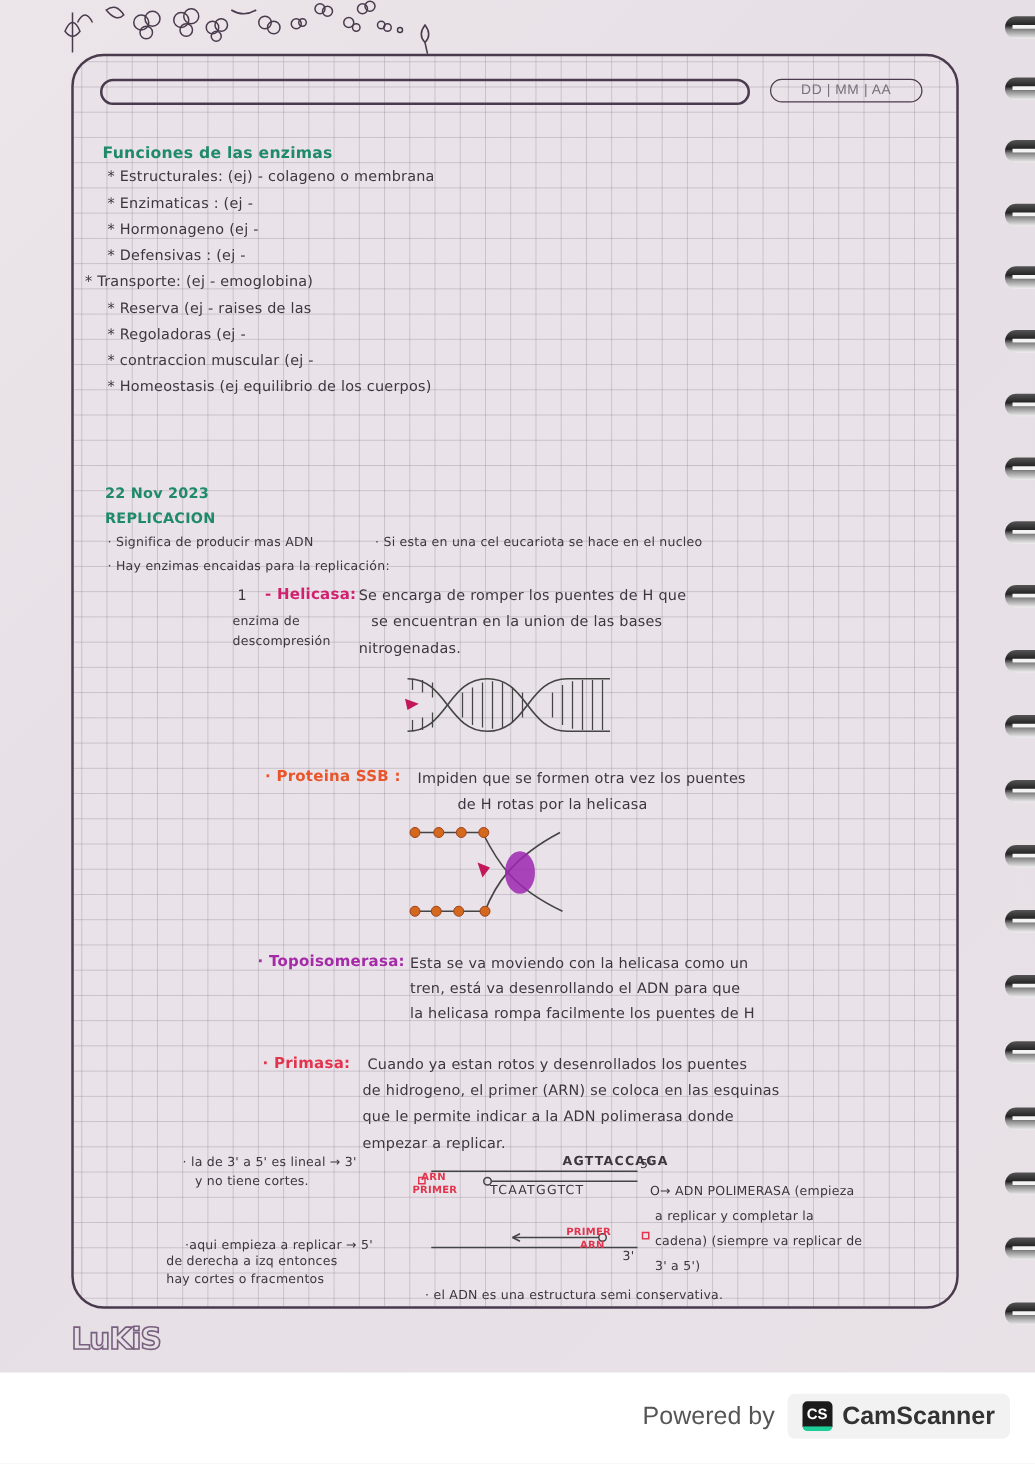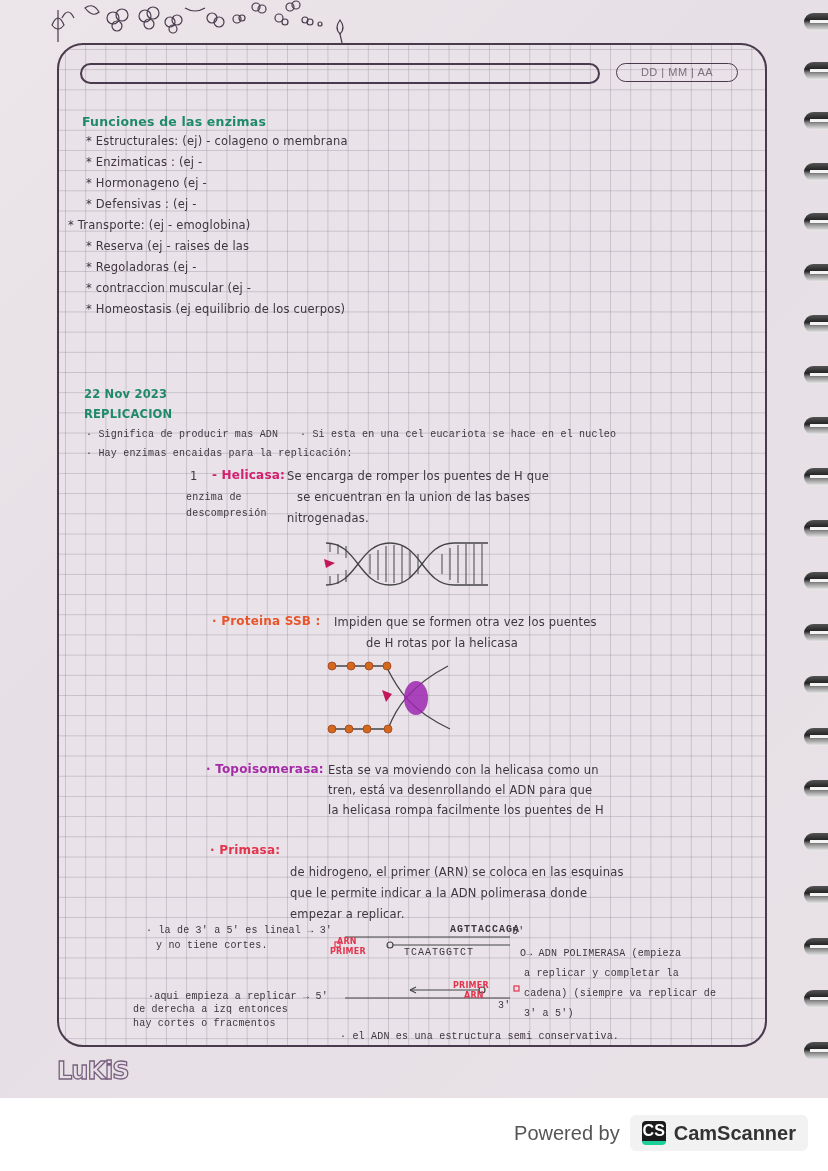--- a/index.html
+++ b/index.html
@@ -13,29 +13,29 @@
       linear-gradient(to bottom, rgba(120,110,125,0.28) 1px, transparent 1px);
     background-size: 20.2px 20.2px; background-position: 6px 4px; }
   .title-bar { position: absolute; left: 80px; top: 63px; width: 516px; height: 17px; border: 2px solid #4a3a4d; border-radius: 12px; }
   .date-box { position: absolute; left: 616px; top: 63px; width: 120px; height: 17px; border: 1.5px solid #4a3a4d; border-radius: 12px; text-align: center; font-size: 11px; line-height: 17px; color: #7a6f7d; letter-spacing: 0.5px; font-family: "Liberation Sans", sans-serif; }
   .hw { position: absolute; font-family: "DejaVu Sans", sans-serif; color: #3d3540; font-size: 11.5px; white-space: nowrap; letter-spacing: 0.2px; }
   .green { color: #1f8a6a; font-weight: bold; }
   .pink { color: #d0206e; font-weight: bold; }
   .orange { color: #e8552a; font-weight: bold; }
   .purple { color: #a42aa8; font-weight: bold; }
   .red { color: #e3344e; font-weight: bold; }
-  .small { font-size: 10px; font-family: Liberation Mono, monospace; }
+  .small { font-size: 10px; }
   .rings { position: absolute; right: 0; top: 0; width: 28px; height: 1098px; }
   .ring { position: absolute; right: 0; width: 24px; height: 18px; border-radius: 12px 0 0 12px; background: linear-gradient(#555 0%, #222 40%, #888 60%, #eee 100%); }
   .ring::after { content: ""; position: absolute; left: 6px; top: 7px; width: 18px; height: 3px; background: #f4f4f4; }
   .logo { position: absolute; left: 57px; top: 1057px; font-size: 24px; font-weight: bold; color: transparent; -webkit-text-stroke: 1.3px #7a6080; font-family: "DejaVu Sans", sans-serif; letter-spacing: -1px; }
   .footer { position: absolute; right: 20px; top: 1115px; display: flex; align-items: center; gap: 10px; }
   .powered { font-family: "Liberation Sans", sans-serif; font-size: 20px; color: #555; }
   .cs-badge { display: flex; align-items: center; gap: 8px; background: #f2f2f2; border-radius: 6px; padding: 6px 12px; }
-  .cs-logo { width: 24px; height: 24px; background: #1b1b1b; border-radius: 4px; color: #fff; font-family: "Liberation Sans", sans-serif; font-weight: bold; font-size: 16px; display: flex; align-items: center; justify-content: center; border-bottom: 4px solid #1ecf9a; box-sizing: border-box; }
+  .cs-logo { width: 24px; height: 24px; background: #1b1b1b; border-radius: 4px; color: #fff; font-family: "Liberation Sans", sans-serif; font-weight: bold; font-size: 12px; display: flex; align-items: center; justify-content: center; border-bottom: 4px solid #1ecf9a; box-sizing: border-box; }
   .cs-name { font-family: "Liberation Sans", sans-serif; font-size: 20px; color: #333; font-weight: bold; }
   svg { position: absolute; overflow: visible; }
 </style>
 </head>
 <body>
 
 <div class="paper">
 
   <svg class="doodles" width="828" height="45" style="left:0;top:0">
     <g fill="none" stroke="#4a3a4d" stroke-width="1.2">
@@ -152,20 +152,21 @@
     <ellipse cx="106" cy="48" rx="12" ry="17" fill="#9c27b0" opacity="0.85"></ellipse>
     <path d="M72 40 L82 44 L76 52 Z" fill="#c2185b"></path>
   </svg>
 
   <div class="hw purple" style="left:206px;top:762px;font-size:12px;">· Topoisomerasa:</div>
   <div class="hw" style="left:328px;top:763px;">Esta se va moviendo con la helicasa como un</div>
   <div class="hw" style="left:328px;top:783px;">tren, está va desenrollando el ADN para que</div>
   <div class="hw" style="left:328px;top:803px;">la helicasa rompa facilmente los puentes de H</div>
 
   <div class="hw red" style="left:210px;top:843px;font-size:12px;">· Primasa:</div>
+  <div class="hw" style="left:294px;top:844px;">Cuando ya estan rotos y desenrollados los puentes</div>
   <div class="hw" style="left:290px;top:865px;">de hidrogeno, el primer (ARN) se coloca en las esquinas</div>
   <div class="hw" style="left:290px;top:886px;">que le permite indicar a la ADN polimerasa donde</div>
   <div class="hw" style="left:290px;top:907px;">empezar a replicar.</div>
 
   <div class="hw small" style="left:146px;top:925px;">· la de 3' a 5' es lineal → 3'</div>
   <div class="hw small" style="left:156px;top:940px;">y no tiene cortes.</div>
   <div class="hw small" style="left:410px;top:924px;font-weight:bold;letter-spacing:1px;padding-left:40px;">AGTTACCAGA</div>
   <div class="hw small" style="left:512px;top:926px;">5'</div>
   <svg width="200" height="100" style="left:340px;top:935px;">
     <g stroke="#444" stroke-width="1.2" fill="none">
@@ -175,21 +176,21 @@
       <line x1="5" y1="63" x2="170" y2="63"></line>
       <circle cx="142" cy="55" r="3"></circle>
       <line x1="70" y1="55" x2="139" y2="55"></line>
       <path d="M70 55 l6 -3 M70 55 l6 3"></path>
     </g>
     <rect x="-5" y="7" width="5" height="5" fill="none" stroke="#e3344e" stroke-width="1.2"></rect>
     <rect x="174" y="51" width="5" height="5" fill="none" stroke="#e3344e" stroke-width="1.2"></rect>
   </svg>
   <div class="hw red" style="left:337px;top:937px;font-size:8px;">ARN</div>
   <div class="hw red" style="left:330px;top:947px;font-size:8px;">PRIMER</div>
-  <div class="hw small" style="left:404px;top:947px;letter-spacing:1px;">TCAATGGTCT</div>
+  <div class="hw small" style="left:392px;top:947px;letter-spacing:1px;">TCAATGGTCT</div>
 
   <div class="hw small" style="left:520px;top:948px;">O→ ADN POLIMERASA (empieza</div>
   <div class="hw small" style="left:524px;top:968px;">a replicar y completar la</div>
   <div class="hw small" style="left:524px;top:988px;">cadena) (siempre va replicar de</div>
   <div class="hw small" style="left:524px;top:1008px;">3' a 5')</div>
 
   <div class="hw small" style="left:148px;top:991px;">·aqui empieza a replicar → 5'</div>
   <div class="hw small" style="left:133px;top:1004px;">de derecha a izq entonces</div>
   <div class="hw small" style="left:133px;top:1018px;">hay cortes o fracmentos</div>
   <div class="hw red" style="left:453px;top:981px;font-size:8px;">PRIMER</div>

